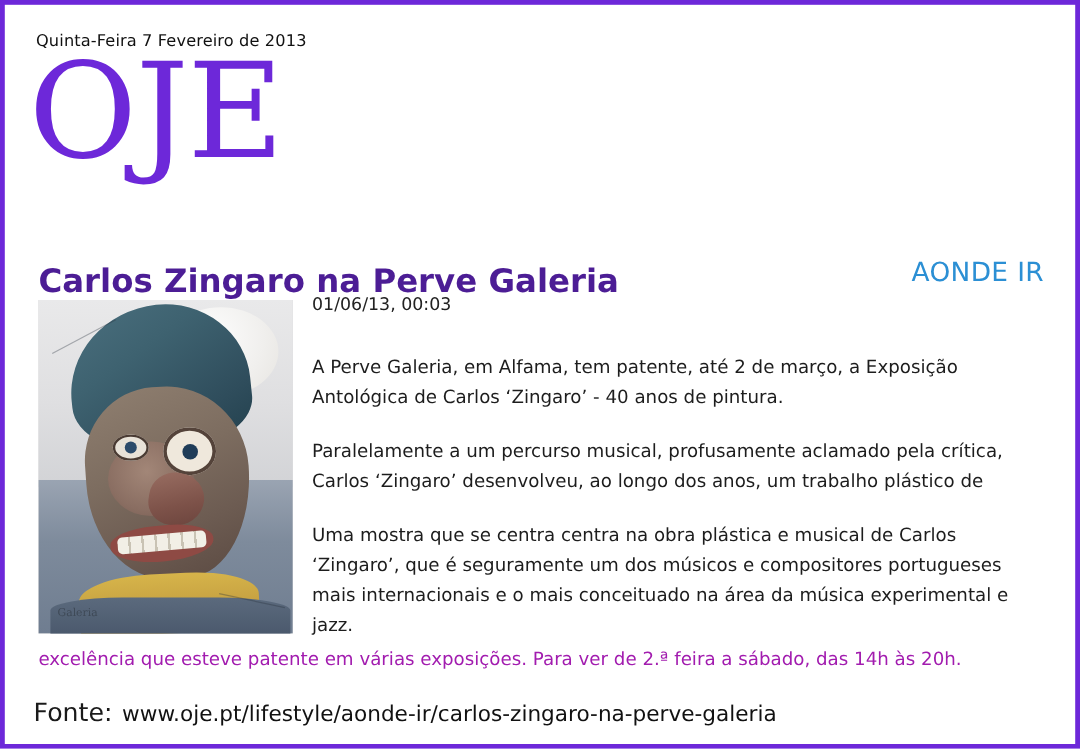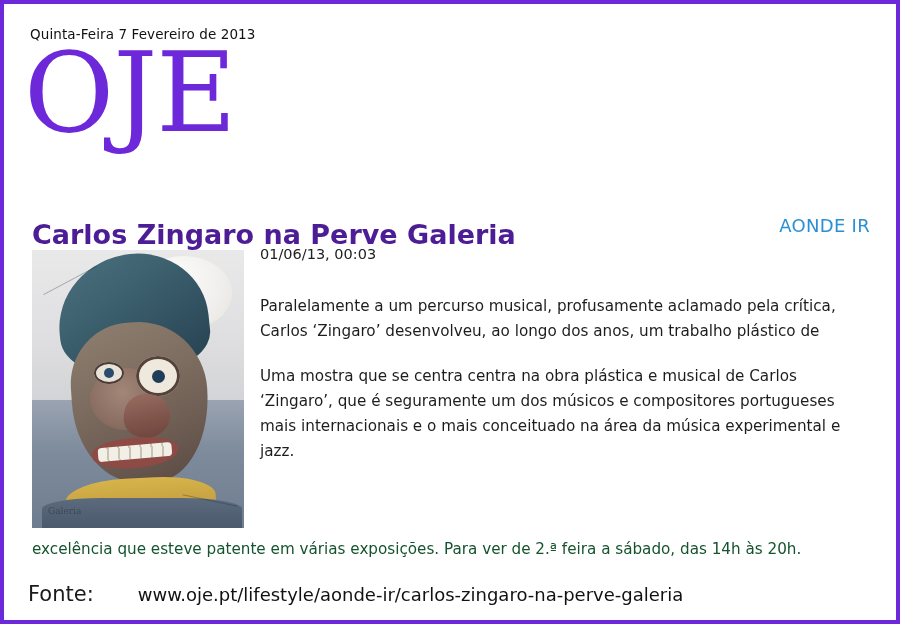--- a/index.html
+++ b/index.html
@@ -48,21 +48,21 @@
     top: 197px;
     font-size: 27px;
     color: #4c1d95;
     font-weight: 700;
     white-space: nowrap;
   }
   .section-label {
     position: absolute;
     right: 26px;
     top: 211px;
-    font-size: 18px;
+    font-size: 22px;
     color: #2b8fd4;
     letter-spacing: 0.3px;
     white-space: nowrap;
   }
   .timestamp {
     position: absolute;
     left: 256px;
     top: 242px;
     font-size: 14.5px;
     color: #222222;
@@ -214,30 +214,29 @@
     line-height: 25px;
     color: #1d1d1d;
   }
   .overflow-line {
     position: absolute;
     left: 28px;
     top: 533px;
     width: 845px;
     font-size: 15.2px;
     line-height: 25px;
-    color: #14532d;
+    color: #a21caf;
   }
   .source-row {
     position: absolute;
     left: 24px;
     top: 578px;
     display: flex;
-    align-items: center;
-    white-space: nowrap;
-    gap: 36px;
+    align-items: flex-end;
+    white-space: nowrap;
   }
   .source-label {
     font-size: 21px;
     color: #1a1a1a;
   }
   .source-url {
     font-size: 18px;
     color: #111111;
     margin-left: 8px;
   }
@@ -271,20 +270,21 @@
       <div class="teeth"></div>
     </div>
     <div class="collar"></div>
     <div class="body"></div>
     <div class="scratch" style="left:8px; top:30px; width:60px; transform:rotate(-28deg);"></div>
     <div class="scratch" style="left:150px; top:250px; width:56px; transform:rotate(12deg);"></div>
     <div class="sig">Galeria</div>
   </div>
 
   <div class="body-col">
+    <p>A Perve Galeria, em Alfama, tem patente, até 2 de março, a Exposição Antológica de Carlos ‘Zingaro’ - 40 anos de pintura.</p>
     <p>Paralelamente a um percurso musical, profusamente aclamado pela crítica, Carlos ‘Zingaro’ desenvolveu, ao longo dos anos, um trabalho plástico de</p>
     <p>Uma mostra que se centra centra na obra plástica e musical de Carlos ‘Zingaro’, que é seguramente um dos músicos e compositores portugueses mais internacionais e o mais conceituado na área da música experimental e jazz.</p>
   </div>
 
   <div class="overflow-line">excelência que esteve patente em várias exposições. Para ver de 2.ª feira a sábado, das 14h às 20h.</div>
 
   <div class="source-row">
     <span class="source-label">Fonte:</span>
     <span class="source-url">www.oje.pt/lifestyle/aonde-ir/carlos-zingaro-na-perve-galeria</span>
   </div>

